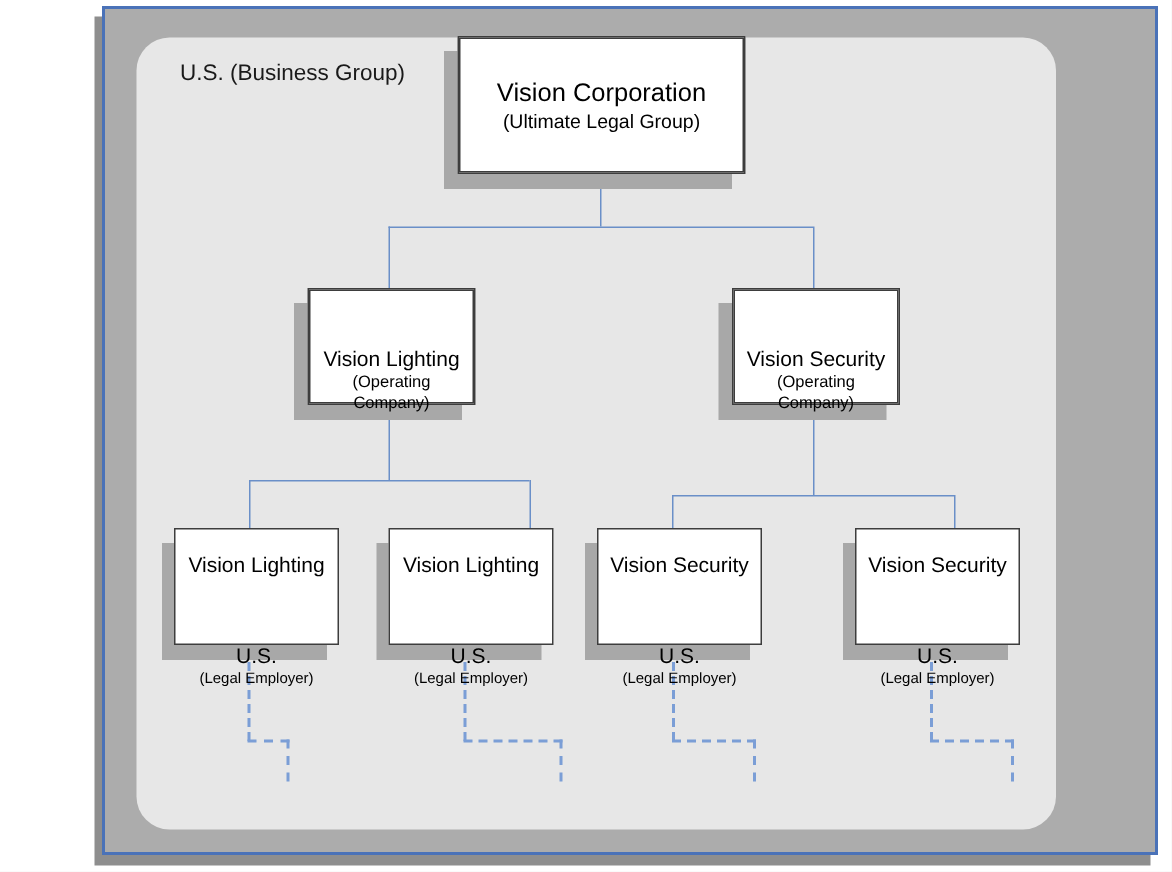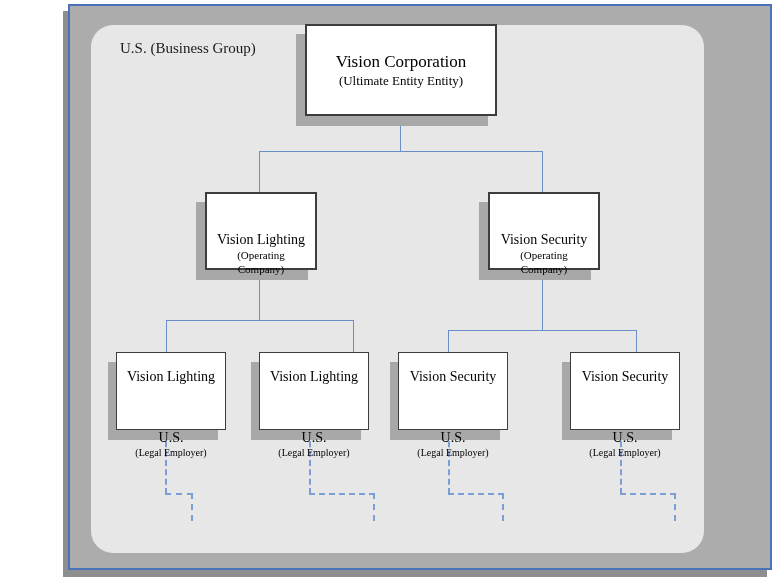--- a/index.html
+++ b/index.html
@@ -5,21 +5,21 @@
   html, body {
     margin: 0;
     padding: 0;
     background: #ffffff;
   }
   #stage {
     position: relative;
     width: 777px;
     height: 581px;
     background: #ffffff;
-    font-family: Liberation Serif, serif;
+    font-family: Liberation Sans, sans-serif;
     overflow: hidden;
   }
 
   
   .frame-shadow {
     position: absolute;
     left: 63px;
     top: 11px;
     width: 704px;
     height: 566px;
@@ -164,21 +164,21 @@
   <div class="dashed-v" style="left:620px; top:432px; height:62px;"></div>
   <div class="dashed-h" style="left:620px; top:493px; width:56px;"></div>
   <div class="dashed-v" style="left:674px; top:493px; height:28px;"></div>
 
   <div class="node dbl" style="left:296px; top:24px; width:210px; height:110px;">
     <div class="shadow" style="left:0px; top:10px; width:192px; height:92px;"></div>
     <div class="box" style="left:9px; top:0px; width:192px; height:92px;">
       <div class="box-inner">
         <div class="box-inner2">
           <div class="title-lg">Vision Corporation</div>
-          <div class="sub-lg">(Ultimate Entity Entity)</div>
+          <div class="sub-lg">(Ultimate Legal Group)</div>
         </div>
       </div>
     </div>
   </div>
 
   <div class="node dbl" style="left:196px; top:192px; width:130px; height:96px;">
     <div class="shadow" style="left:0px; top:10px; width:112px; height:78px;"></div>
     <div class="box" style="left:9px; top:0px; width:112px; height:78px;">
       <div class="box-inner">
         <div class="box-inner2">

